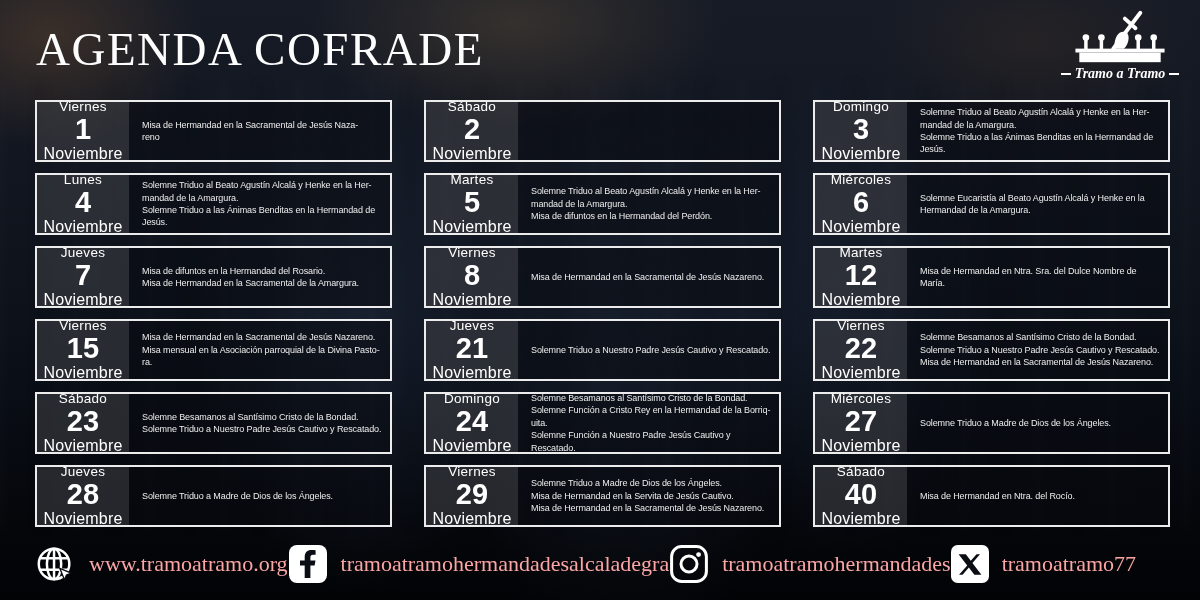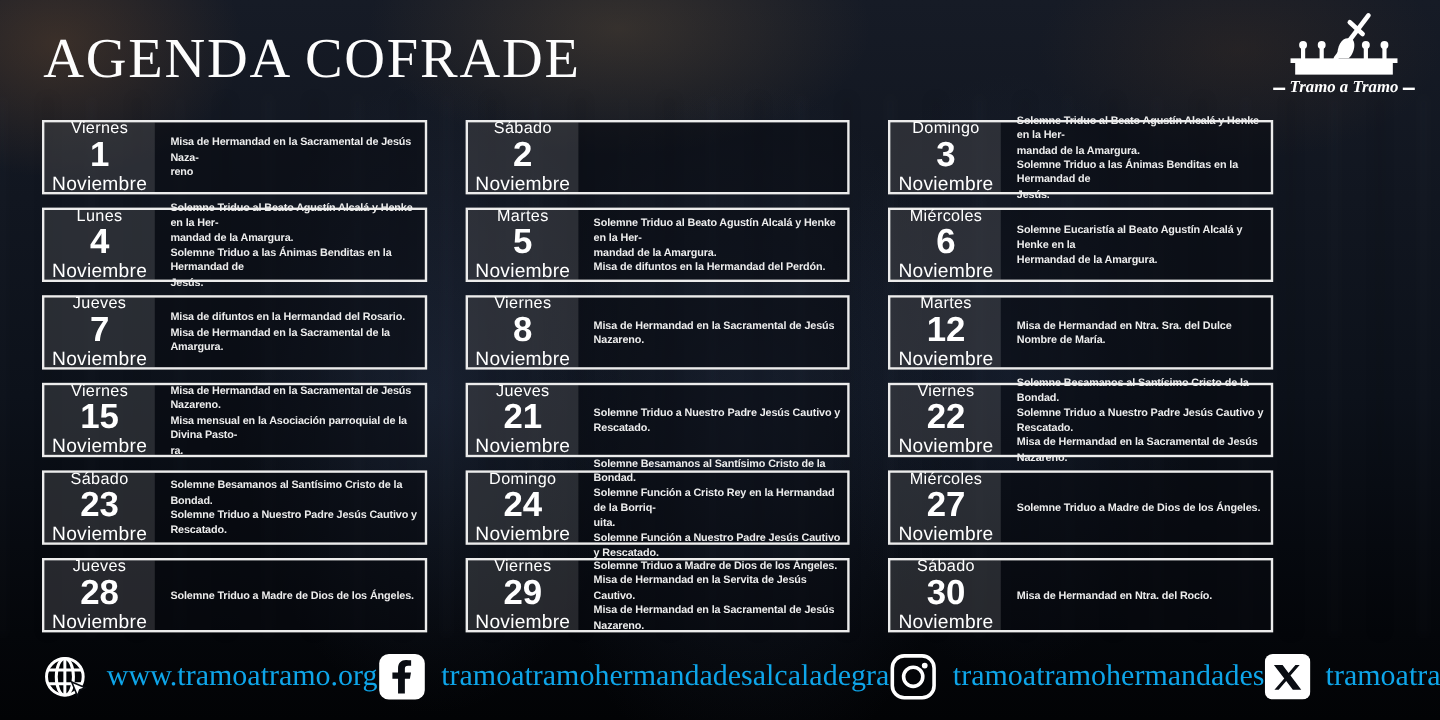--- a/index.html
+++ b/index.html
@@ -24,38 +24,38 @@
   .title{position:absolute;left:36px;top:22px;margin:0;font-family:"Liberation Serif",serif;
          font-weight:400;font-size:47px;letter-spacing:1.5px;color:#fdfdfd;}
   .month{position:absolute;left:614px;top:34px;font-size:34px;font-weight:600;
          letter-spacing:.5px;color:#fafafa;}
   .logo{position:absolute;right:18px;top:6px;width:124px;display:flex;flex-direction:column;align-items:center;}
   .logo-script{display:flex;align-items:center;width:118px;margin-top:-2px;font-weight:bold;}
   .logo-rule{flex:1;height:1.6px;background:#fff;}
   .logo-text{font-family:"Liberation Serif",serif;font-style:italic;font-size:14px;
              padding:0 4px;white-space:nowrap;color:#fff;}
   
-  .grid{position:absolute;left:35px;top:100px;width:1026px;display:grid;
+  .grid{position:absolute;left:35px;top:100px;width:1135px;display:grid;
         grid-template-columns:repeat(3,1fr);grid-auto-rows:62px;gap:11px 32px;}
   .card{display:flex;box-sizing:border-box;border:2px solid #ececec;
         background:rgba(7,10,16,.50);}
   .date-block{flex:0 0 92px;background:rgba(255,255,255,.13);display:flex;
         flex-direction:column;align-items:center;justify-content:center;
         line-height:1;padding:2px 0;}
   .weekday{font-size:13.5px;letter-spacing:.3px;}
   .daynum{font-size:29px;font-weight:700;margin:2px 0;}
   .month-small{font-size:16px;letter-spacing:.2px;}
   .desc{flex:1;display:flex;align-items:center;padding:0 6px 0 13px;
         font-size:9px;line-height:1.38;letter-spacing:-.1px;color:#ededed;
-        white-space:pre-line;font-weight:bold;}
+        white-space:pre-line;}
   
   footer{position:absolute;left:0;right:0;bottom:0;height:72px;display:flex;
          align-items:center;justify-content:space-between;padding:0 92px 0 34px;}
   .social{display:flex;align-items:center;gap:13px;font-family:"Liberation Serif",serif;
-          font-size:25px;color:#0ea5e9;cursor:pointer;}
+          font-size:22px;color:#fca5a5;cursor:pointer;}
   .social svg{display:block;}
 </style>
 </head>
 <body>
 
 <div class="page">
   <div class="bg"></div>
   <div class="bg-streaks"></div>
 
   <header>
@@ -259,21 +259,21 @@
         <span class="month-small">Noviembre</span>
       </div>
       <div class="desc">Solemne Triduo a Madre de Dios de los Ángeles.
 Misa de Hermandad en la Servita de Jesús Cautivo.
 Misa de Hermandad en la Sacramental de Jesús Nazareno.</div>
     </div>
 
     <div class="card">
       <div class="date-block">
         <span class="weekday">Sábado</span>
-        <span class="daynum">30</span>
+        <span class="daynum">40</span>
         <span class="month-small">Noviembre</span>
       </div>
       <div class="desc">Misa de Hermandad en Ntra. del Rocío.</div>
     </div>
 
   </main>
 
   <footer>
     <div class="social">
       <svg width="42" height="42" viewBox="0 0 44 44">

